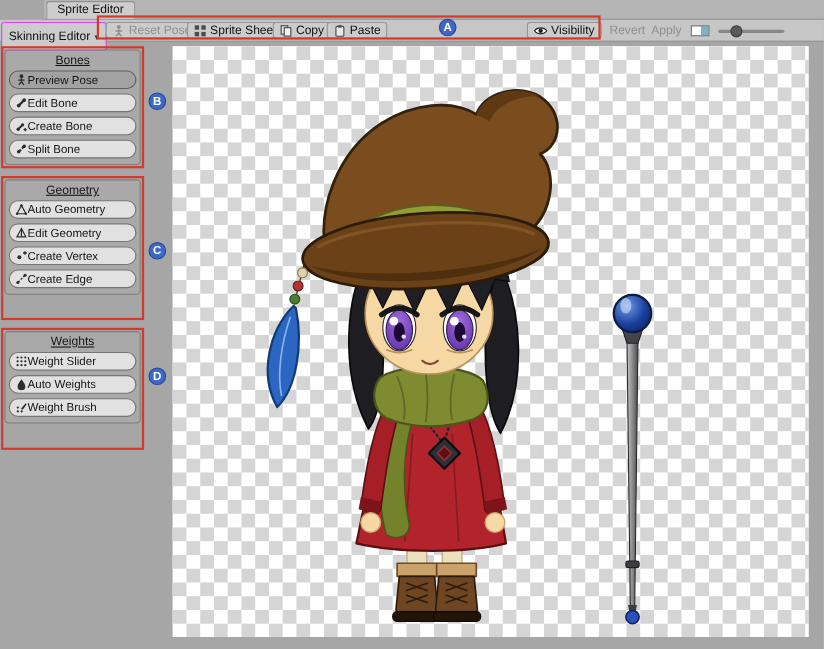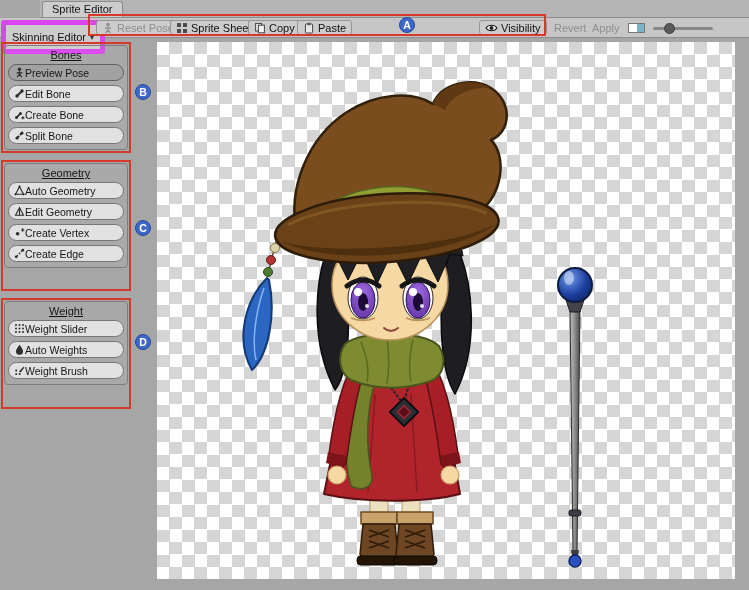--- a/index.html
+++ b/index.html
@@ -14,21 +14,21 @@
   .tab{position:absolute;left:2px;top:1px;height:15px;background:#cdcdcd;border:1px solid #8d8d8d;border-bottom:none;
        border-radius:3px 3px 0 0;padding:0 9px;font-size:11px;line-height:15px;color:#111;}
   .menu-dots{position:absolute;right:5px;top:0px;font-size:13px;font-weight:bold;color:#2d2d2d;line-height:17px;cursor:default;}
   
   .toolbar{position:absolute;left:0;top:18px;width:749px;height:19px;background:#c6c6c6;border-bottom:1px solid #8d8d8d;font-size:11px;color:#111;}
   .tbtn{position:absolute;top:2px;height:15px;display:flex;align-items:center;gap:3px;padding:0 5px;
         background:#cccccc;border:1px solid #969696;border-radius:3px;box-sizing:border-box;white-space:nowrap;cursor:default;}
   .tbtn.flat{background:transparent;border-color:transparent;}
   .tbtn.disabled{color:#8f8f8f;}
   .dropdown{position:absolute;left:1px;top:2px;height:15px;display:flex;align-items:center;gap:4px;padding:12px 6px;
-        background:#cccccc;border:5px solid #d946ef;border-radius:3px;box-sizing:border-box;white-space:nowrap;}
+        background:#cccccc;border:1px solid #d946ef;border-radius:3px;box-sizing:border-box;white-space:nowrap;}
   .dropdown .caret{font-size:8px;color:#333;}
   .ticon{display:block;}
   .swatch{position:absolute;left:628px;top:5px;width:17px;height:10px;border:1px solid #777;
         background:linear-gradient(90deg,#ffffff 55%,#7ab4c6 55%);box-sizing:border-box;}
   .slider{position:absolute;left:653px;top:9px;width:60px;height:3px;background:#878787;border-radius:2px;}
   .slider .knob{position:absolute;left:11px;top:-4px;width:11px;height:11px;border-radius:50%;background:#5a5a5a;border:1px solid #3c3c3c;box-sizing:border-box;}
   
   .panel{position:absolute;left:4px;width:124px;border:1px solid #7d7d7d;border-radius:4px;padding:2px 3px 1px 3px;box-sizing:border-box;background:rgba(255,255,255,0.04);}
   .ptitle{text-align:center;font-size:11px;color:#161616;margin:1px 0 3px 0;text-decoration:underline;}
   .pbtn{display:flex;align-items:center;gap:0;height:17px;margin:0 0 4px 0;background:#e1e1e1;border:1px solid #767676;
@@ -193,21 +193,21 @@
       <line x1="2.4" y1="8.6" x2="8.6" y2="2.4" stroke="#2d2d2d" stroke-width="1.2" stroke-dasharray="2 1.4"></line>
       <circle cx="2.2" cy="8.8" r="1.4" fill="#2d2d2d"></circle>
         <circle cx="8.8" cy="2.2" r="1.4" fill="#2d2d2d"></circle>
     </svg>
     <span class="plabel">Create Edge</span>
   </div>
 
 </div>
 
 <div class="panel" style="top:301px">
-  <div class="ptitle">Weight</div>
+  <div class="ptitle">Weights</div>
 
   <div class="pbtn">
     <svg width="11" height="11" viewBox="0 0 11 11">
       <g fill="#2d2d2d">
         <circle cx="2" cy="2" r="1"></circle>
           <circle cx="5.5" cy="2" r="1"></circle>
           <circle cx="9" cy="2" r="1"></circle>
         <circle cx="2" cy="5.5" r="1"></circle>
           <circle cx="5.5" cy="5.5" r="1"></circle>
           <circle cx="9" cy="5.5" r="1"></circle>

